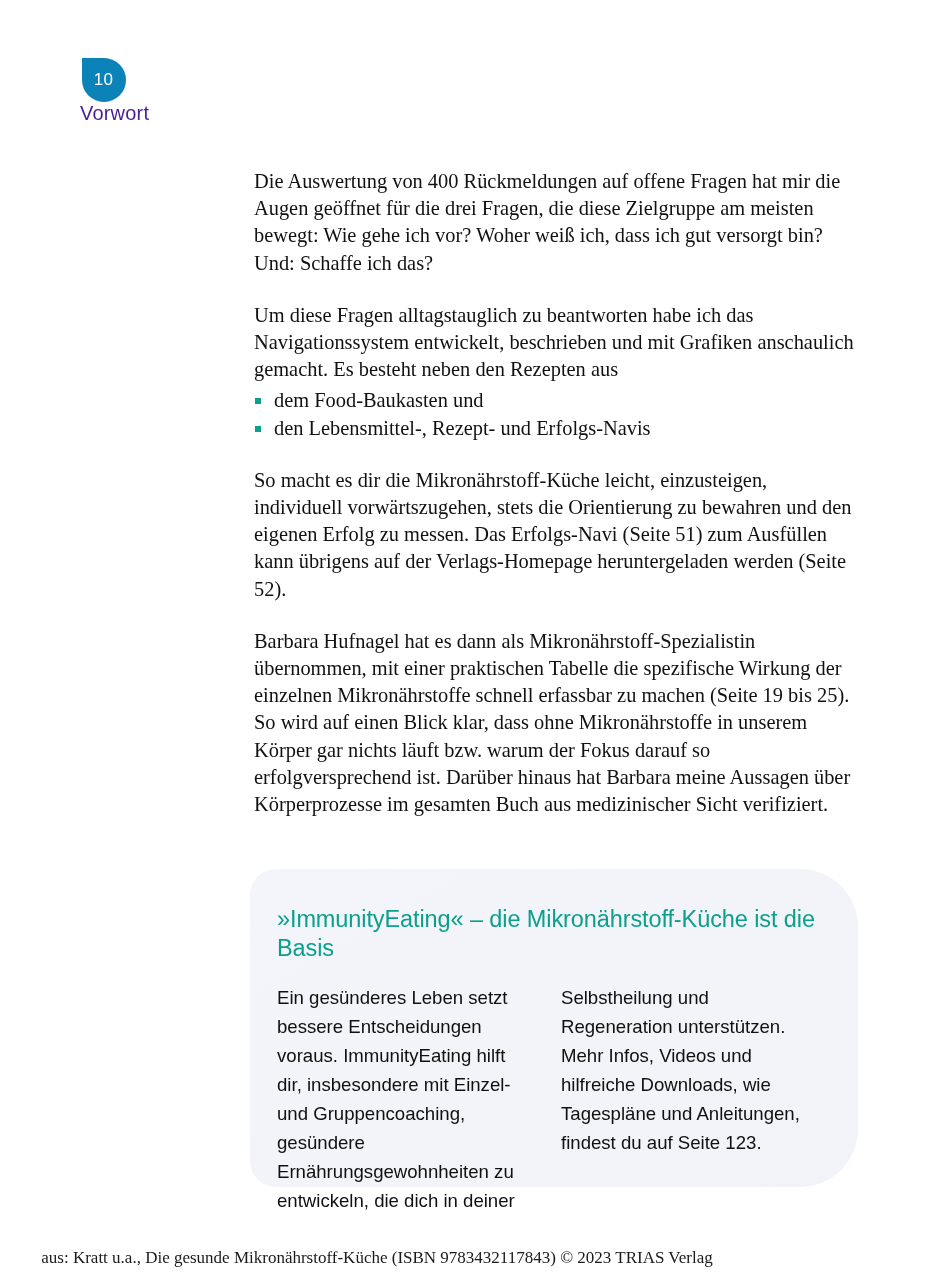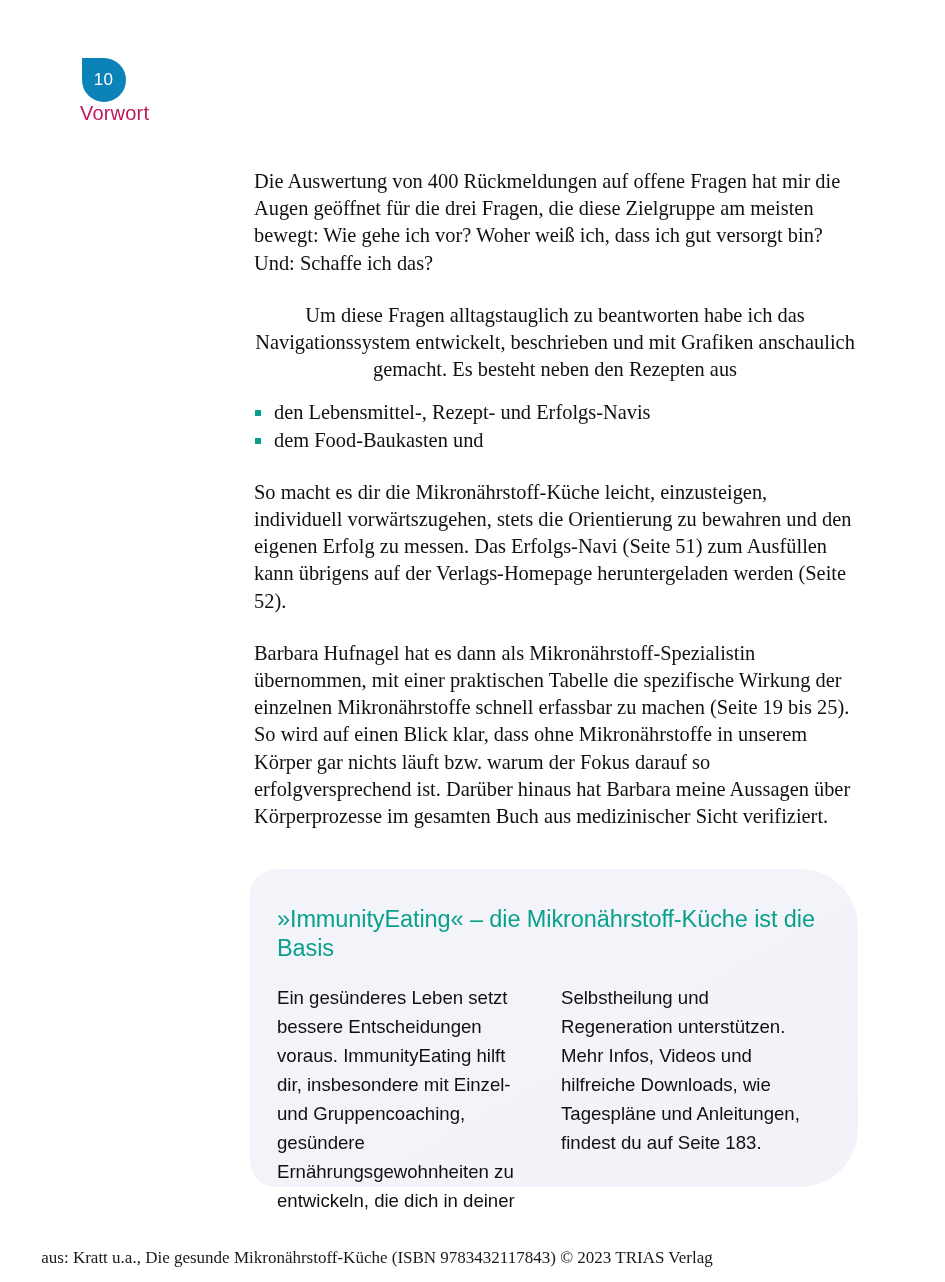--- a/index.html
+++ b/index.html
@@ -38,21 +38,21 @@
     color: #ffffff;
     font-family: "Liberation Sans", sans-serif;
     font-size: 17px;
     display: flex;
     align-items: center;
     justify-content: center;
     letter-spacing: 0.3px;
   }
   .runhead-title {
     margin-left: 22px;
-    color: #be185d;
+    color: #4c1d95;
     font-family: "Liberation Sans", sans-serif;
     font-size: 20px;
     letter-spacing: 0.2px;
   }
 
   
   .content {
     position: absolute;
     left: 254px;
     top: 168px;
@@ -60,22 +60,21 @@
   }
   .para {
     font-family: "Liberation Serif", serif;
     font-size: 20.4px;
     line-height: 27.2px;
     color: #111111;
     margin: 0 0 25px 0;
     text-align: left;
   }
   .para.tight {
-    margin-bottom: 16px;
-    text-align: center;
+    margin-bottom: 4px;
   }
 
   ul.navlist {
     list-style: none;
     margin: 0 0 25px 0;
     padding: 0;
   }
   ul.navlist li {
     position: relative;
     padding-left: 20px;
@@ -154,38 +153,38 @@
 
   <div class="content">
 
     <p class="para">Die Auswertung von 400 Rückmeldungen auf offene Fragen hat mir die Augen geöffnet für die drei Fragen, die diese Zielgruppe am meisten bewegt: Wie gehe ich vor? Woher weiß ich, dass ich gut versorgt bin? Und: Schaffe ich das?</p>
 
     <p class="para tight">Um diese Fragen alltagstauglich zu beantworten habe ich das Navigationssystem entwickelt, beschrieben und mit Grafiken anschaulich gemacht. Es besteht neben den Rezepten aus</p>
 
     <ul class="navlist">
       <li>
         <span class="bullet"></span>
-        <span>den Lebensmittel-, Rezept- und Erfolgs-Navis</span>
+        <span>dem Food-Baukasten und</span>
       </li>
       <li>
         <span class="bullet"></span>
-        <span>dem Food-Baukasten und</span>
+        <span>den Lebensmittel-, Rezept- und Erfolgs-Navis</span>
       </li>
     </ul>
 
     <p class="para">So macht es dir die Mikronährstoff-Küche leicht, einzusteigen, individuell vorwärtszugehen, stets die Orientierung zu bewahren und den eigenen Erfolg zu messen. Das Erfolgs-Navi (Seite 51) zum Ausfüllen kann übrigens auf der Verlags-Homepage heruntergeladen werden (Seite 52).</p>
 
     <p class="para">Barbara Hufnagel hat es dann als Mikronährstoff-Spezialistin übernommen, mit einer praktischen Tabelle die spezifische Wirkung der einzelnen Mikronährstoffe schnell erfassbar zu machen (Seite 19 bis 25). So wird auf einen Blick klar, dass ohne Mikronährstoffe in unserem Körper gar nichts läuft bzw. warum der Fokus darauf so erfolgversprechend ist. Darüber hinaus hat Barbara meine Aussagen über Körperprozesse im gesamten Buch aus medizinischer Sicht verifiziert.</p>
 
   </div>
 
   <div class="infobox">
     <div class="infobox-heading">»ImmunityEating« – die Mikronährstoff-Küche ist die Basis</div>
     <div class="infobox-cols">
       <div class="infobox-col left">Ein gesünderes Leben setzt bessere Entscheidungen voraus. ImmunityEating hilft dir, insbesondere mit Einzel- und Gruppencoaching, gesündere Ernährungsgewohnheiten zu entwickeln, die dich in deiner</div>
       <div class="infobox-col right">Selbstheilung und Regeneration unterstützen.
-Mehr Infos, Videos und hilfreiche Downloads, wie Tagespläne und Anleitungen, findest du auf Seite 183.</div>
+Mehr Infos, Videos und hilfreiche Downloads, wie Tagespläne und Anleitungen, findest du auf Seite 123.</div>
     </div>
   </div>
 
   <div class="footer">aus: Kratt u.a., Die gesunde Mikronährstoff-Küche (ISBN 9783432117843) © 2023 TRIAS Verlag</div>
 
 </div>
 
 </body></html>

